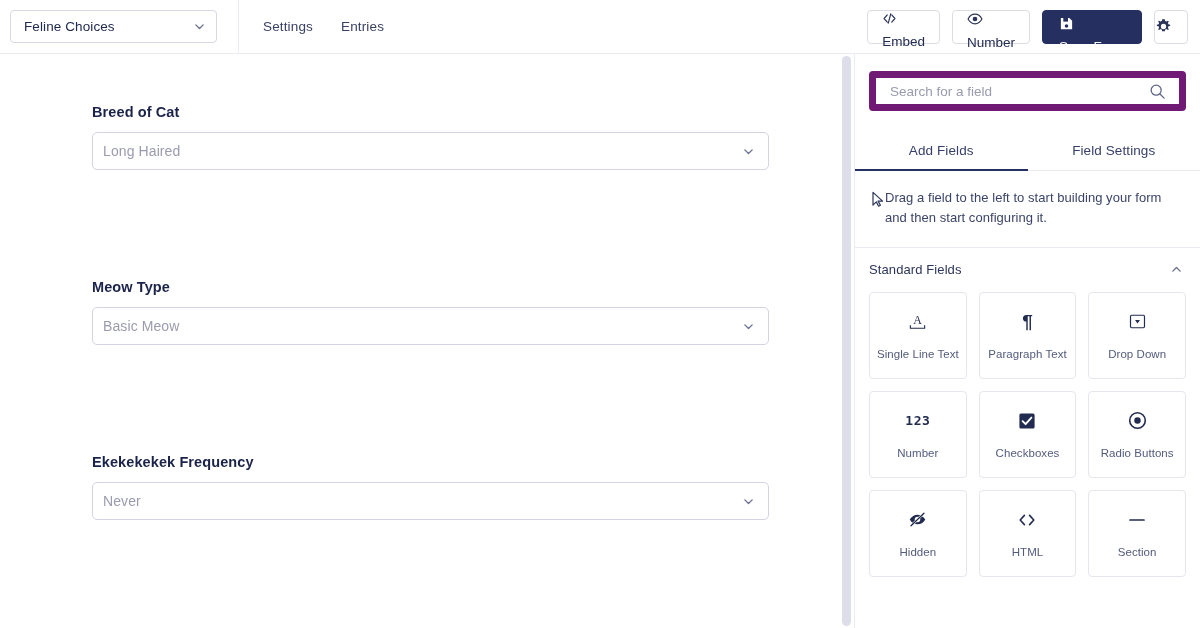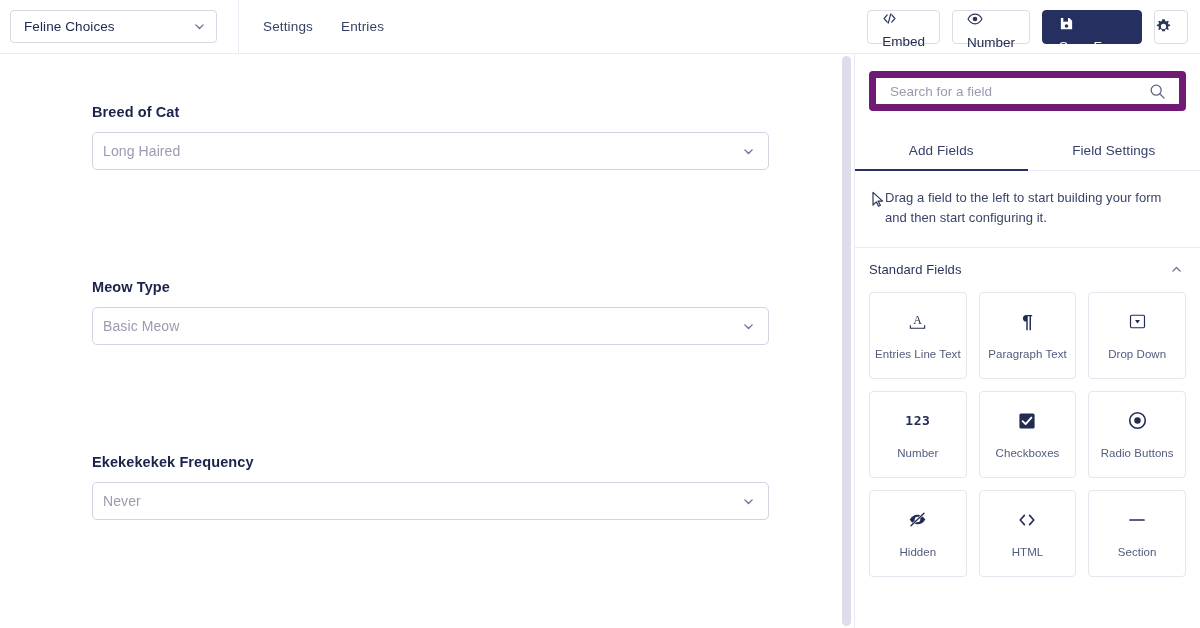--- a/index.html
+++ b/index.html
@@ -429,21 +429,21 @@
 
     <div class="field-grid">
 
       <div class="field-card">
         <div class="field-card-icon">
           <svg width="21" height="20" viewBox="0 0 22 20">
             <text x="11" y="12" font-family="Liberation Serif, serif" font-size="12.5" text-anchor="middle" fill="#222b50">A</text>
             <path d="M3.5 16.5 H18.5 M3.5 13.8 V16.5 M18.5 13.8 V16.5" stroke="#222b50" stroke-width="1.15" fill="none" stroke-linecap="round"></path>
           </svg>
         </div>
-        <div class="field-card-label">Entries Line Text</div>
+        <div class="field-card-label">Single Line Text</div>
       </div>
 
       <div class="field-card">
         <div class="field-card-icon">
           <span class="pilcrow-glyph">¶</span>
         </div>
         <div class="field-card-label">Paragraph Text</div>
       </div>
 
       <div class="field-card">

